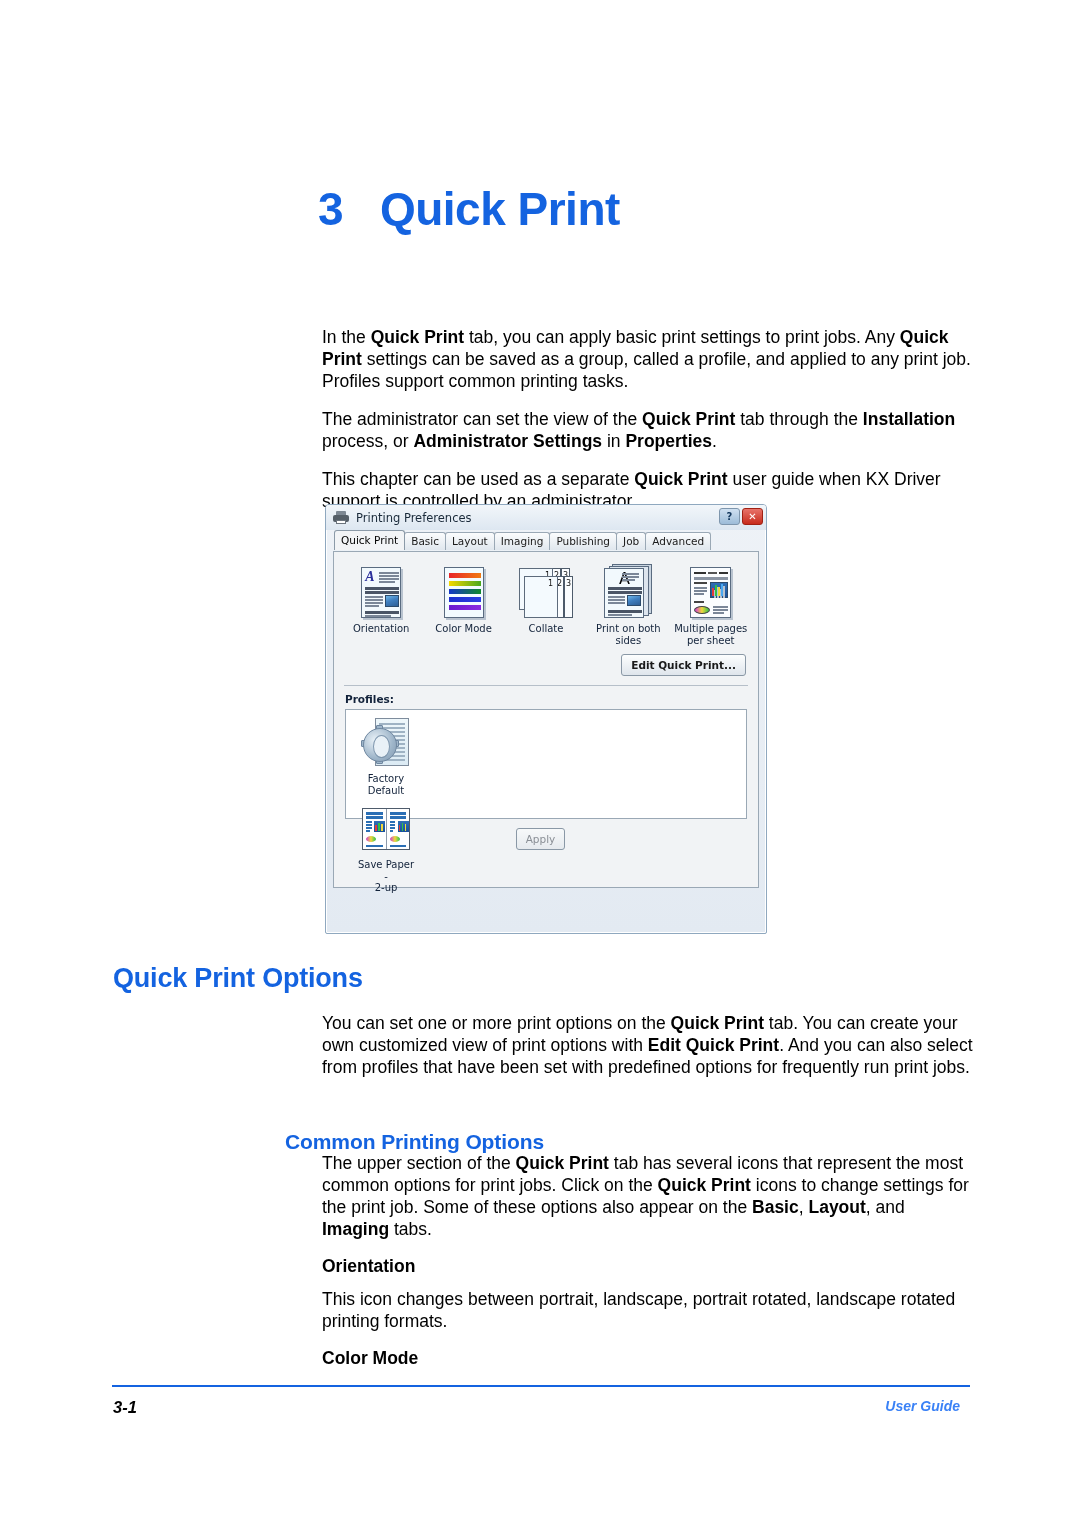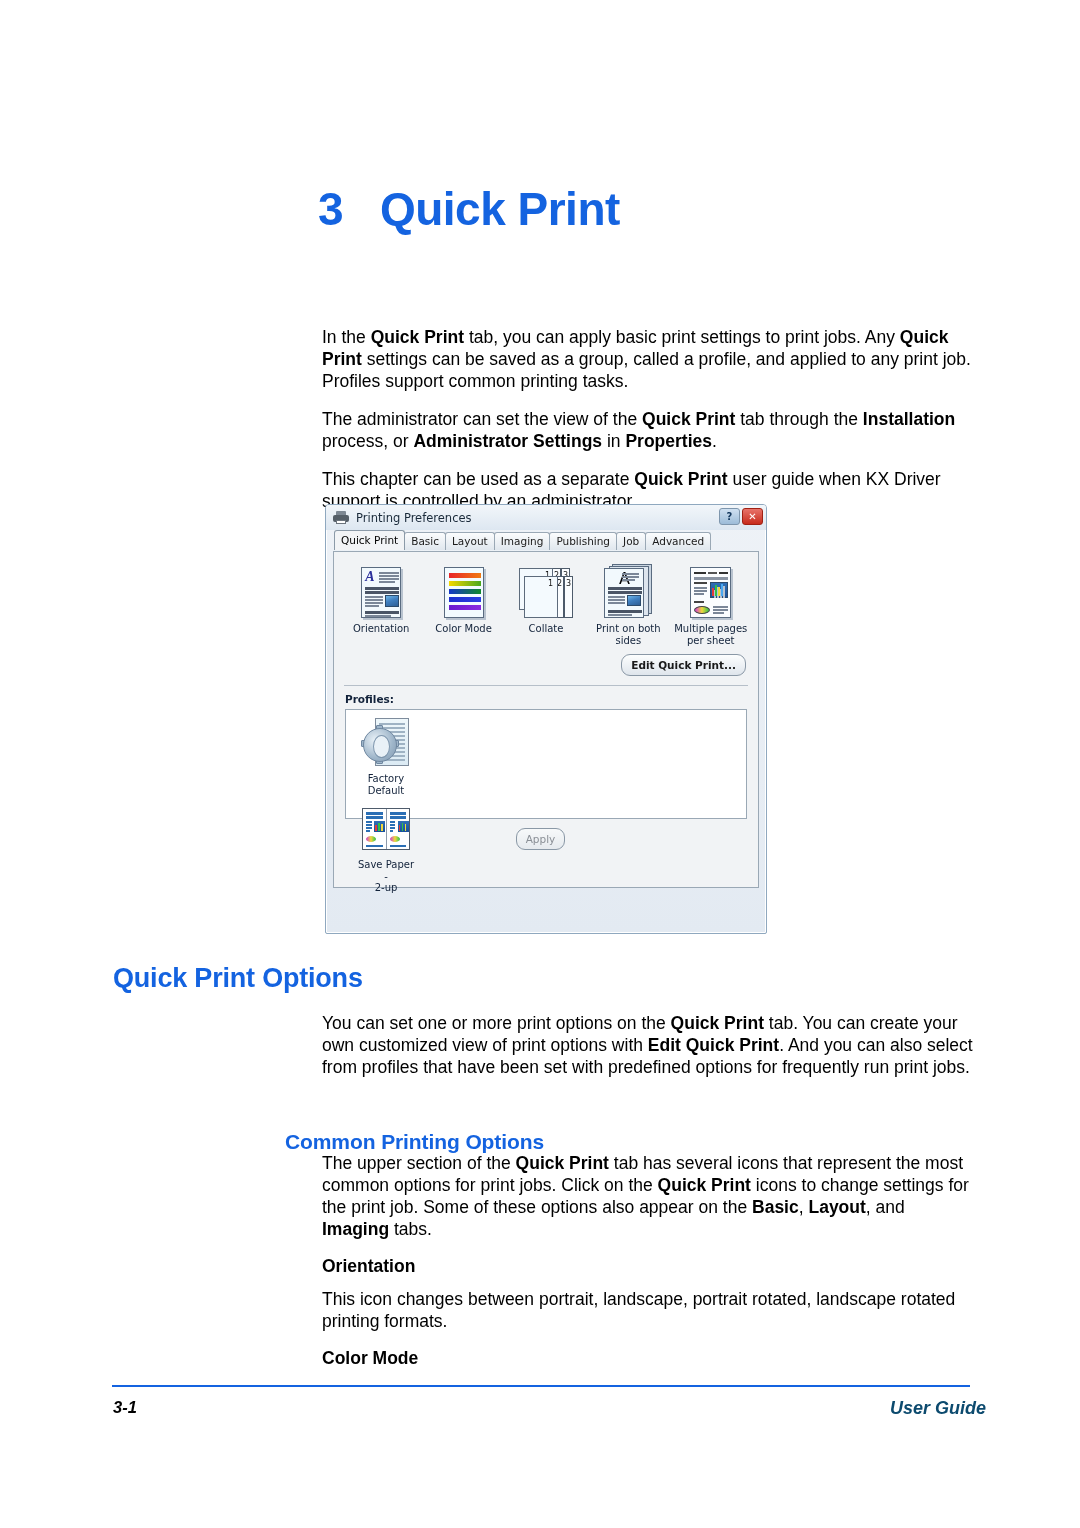--- a/index.html
+++ b/index.html
@@ -44,22 +44,22 @@
   
   .footer-rule {
     position: absolute; left: 112px; top: 1385px; width: 858px;
     height: 2px; background: #1463e0;
   }
   .footer-left {
     position: absolute; left: 113px; top: 1398px;
     font-size: 16.5px; font-style: italic; font-weight: bold; color: #000;
   }
   .footer-right {
-    position: absolute; right: 94px; top: 1398px;
-    font-size: 18px; font-style: italic; font-weight: bold; color: #0c4a6e;
+    position: absolute; right: 120px; top: 1398px;
+    font-size: 14px; font-style: italic; font-weight: bold; color: #3b82f6;
   }
 
   
   .dlg-wrap {
     position: absolute; left: 325px; top: 504px;
     width: 442px; height: 430px;
   }
   .dlg {
     width: 100%; height: 100%;
     background: linear-gradient(#eef2f7, #e3eaf2);
@@ -167,21 +167,21 @@
   .dup .sheet { position: absolute; background: #f2f9fd; border: 1px solid #5a6b80; width: 40px; height: 50px; }
 
   
   .mp { width: 41px; height: 51px; background: #fbfdff; border: 1px solid #5a6b80; position: relative; box-shadow: 2px 2px 0 #b9c3cf;}
   .mp .bars { position:absolute; background:#2f77c0; }
 
   
   .btn {
     font-size: 10.5px; font-family: "DejaVu Sans", sans-serif;
     background: linear-gradient(#fdfefe, #dfe5ec);
-    border: 1px solid #8a98a6; border-radius: 9px;
+    border: 1px solid #8a98a6; border-radius: 3px;
     padding: 4px 9px; color: #1a1a1a; white-space: nowrap;
   }
   .btn.strongtext { font-weight: bold; }
   .edit-row { display: flex; justify-content: flex-end; padding: 8px 12px 0 0; }
   .divider { height: 1px; background: #b6bfc9; margin: 9px 10px 0 10px; }
 
   .profiles-label { font-size: 10.5px; font-weight: bold; color: #12223a; padding: 7px 0 4px 11px; }
   .profiles-box {
     margin: 0 11px; height: 110px; background: #ffffff;
     border: 1px solid #9aa8b5; padding: 7px 0 0 9px; display: flex; gap: 7px; flex-direction: column;

